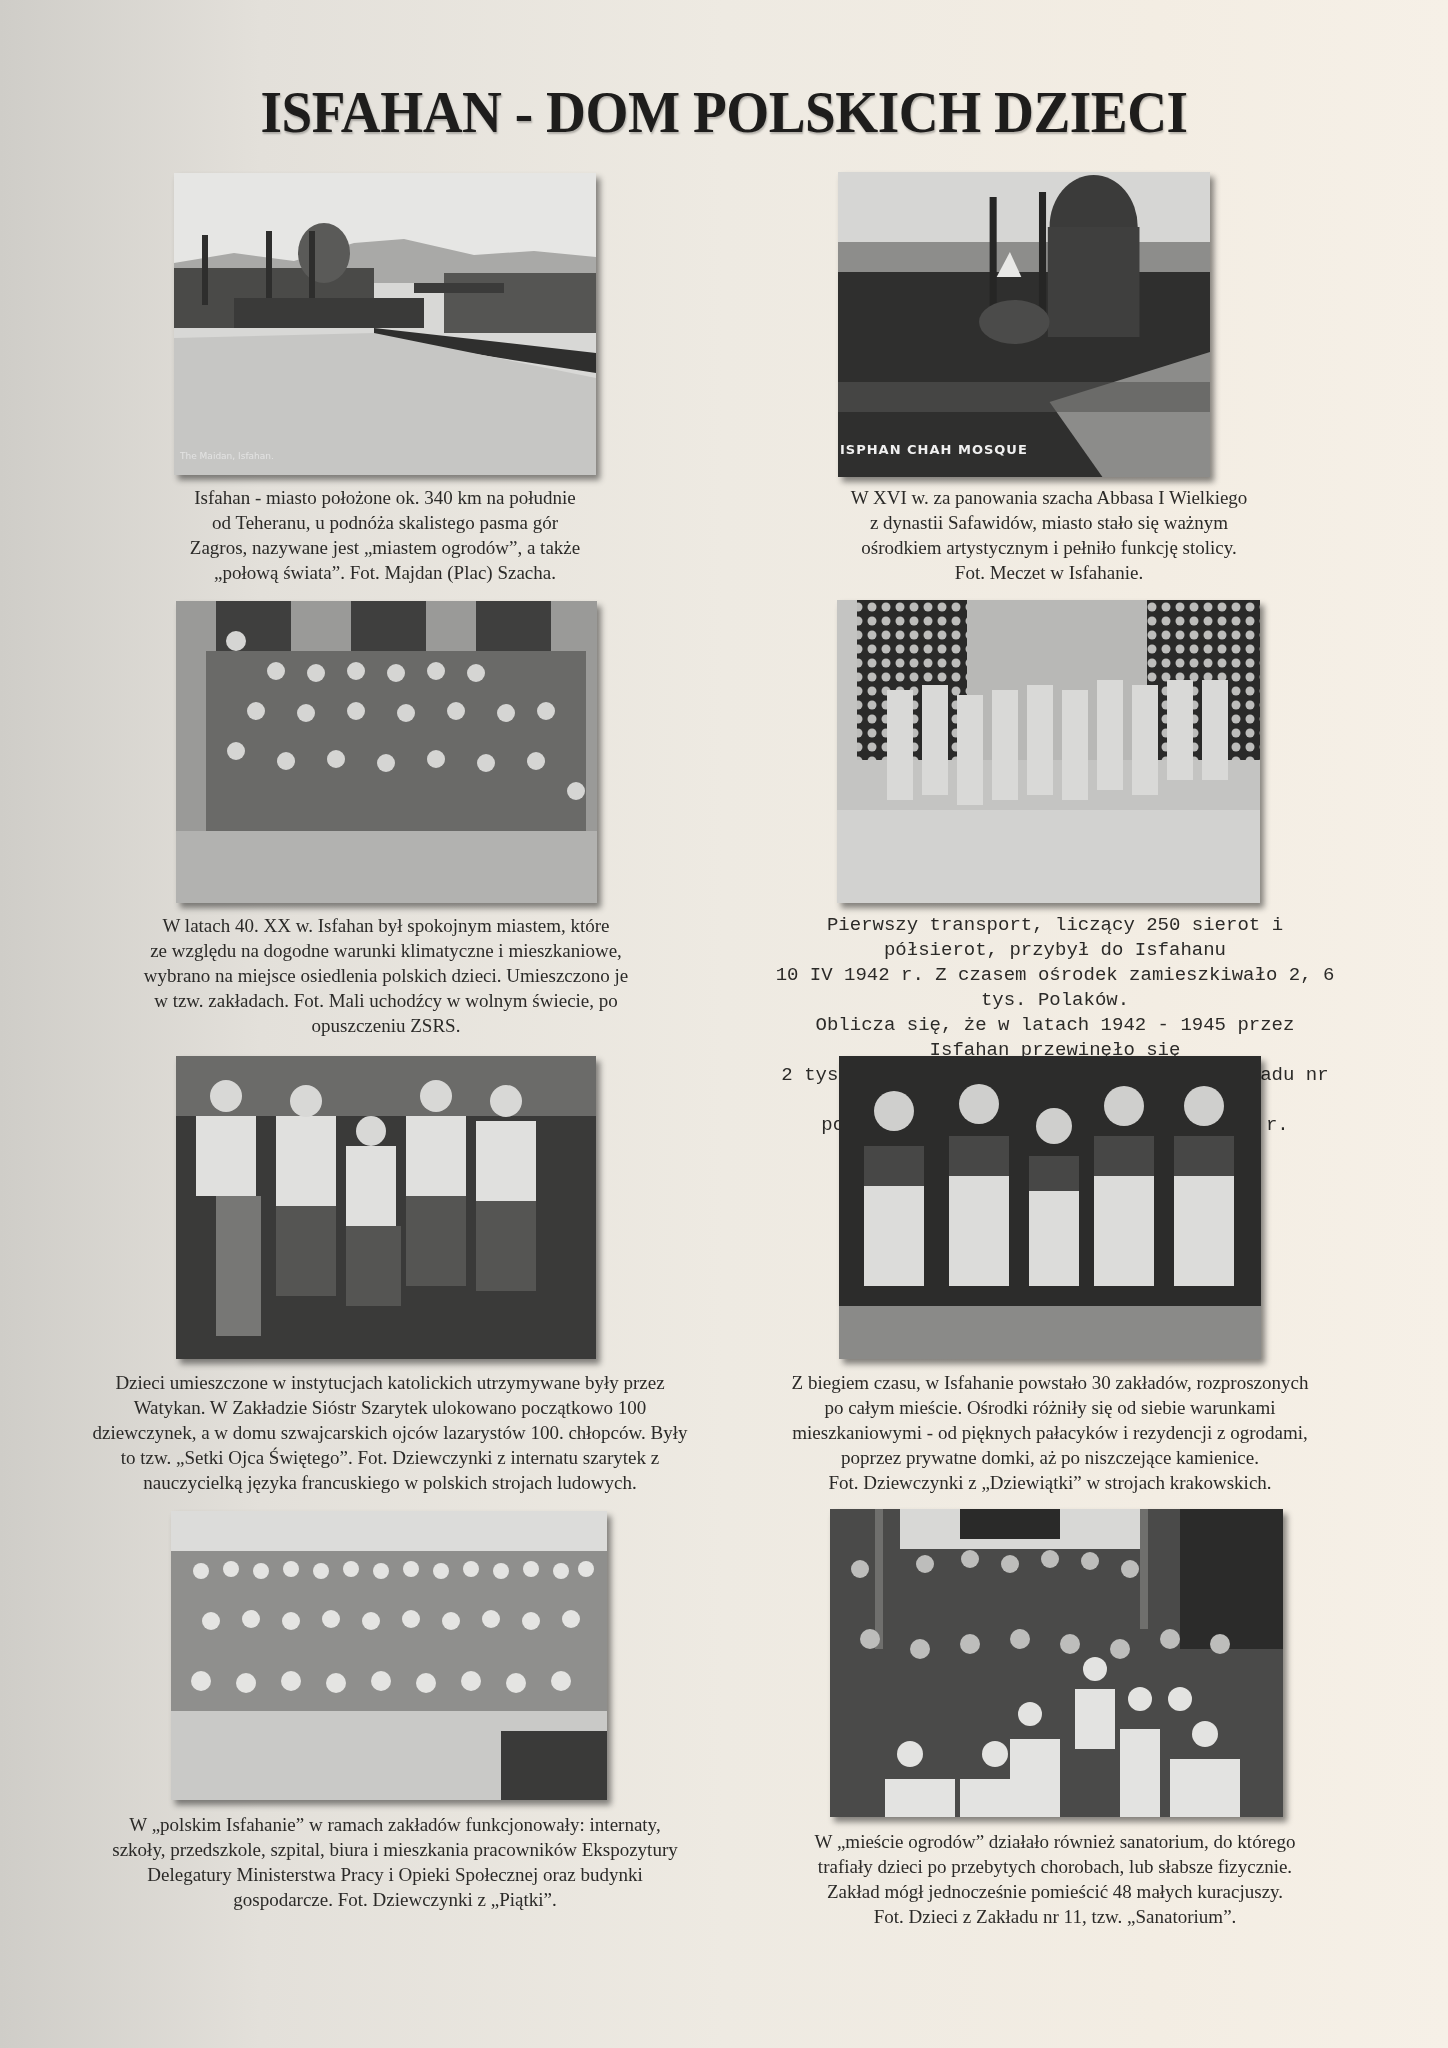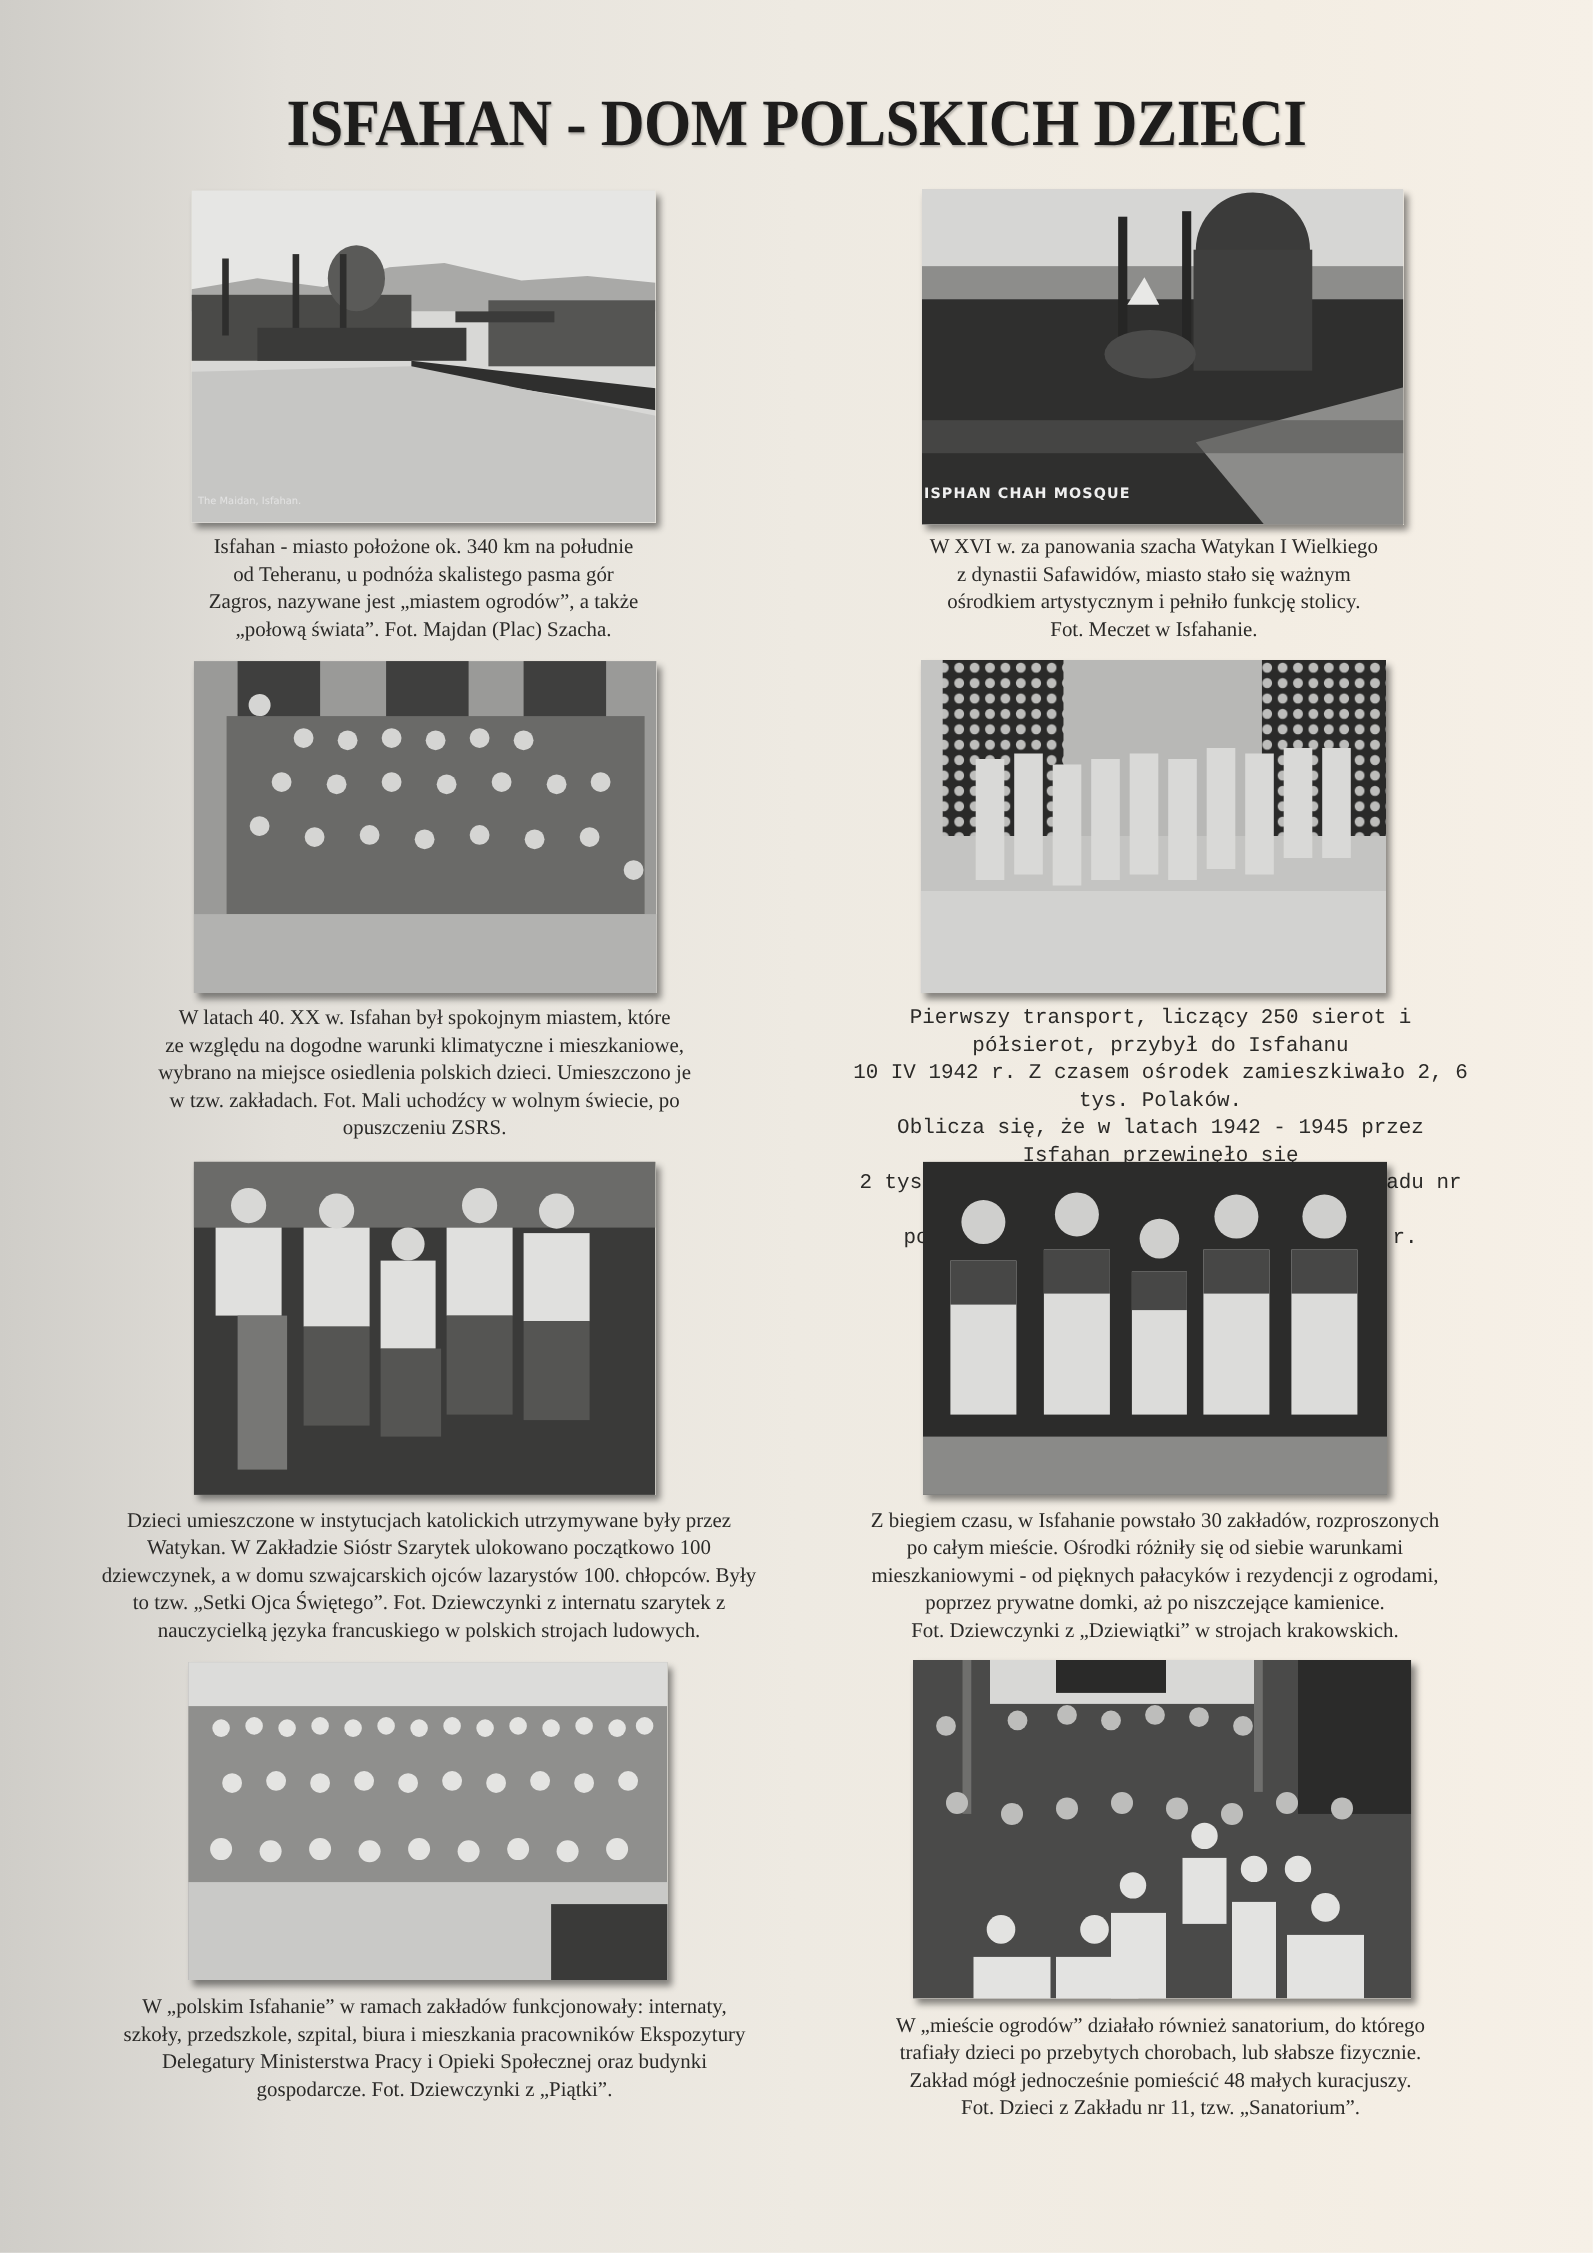--- a/index.html
+++ b/index.html
@@ -58,38 +58,38 @@
     <path d="M200 155 L422 180 L422 200 L200 165Z" fill="#2f2f2e"></path>
     <path d="M0 165 L200 160 L422 205 L422 302 L0 302Z" fill="#c6c6c4"></path>
   </svg>
   <span class="ph-label" style="left:6px; top:278px;">The Maidan, Isfahan.</span>
 </div>
 <div class="caption" style="left:124px; top:485px; width:522px;">Isfahan - miasto położone ok. 340 km na południe
 od Teheranu, u podnóża skalistego pasma gór
 Zagros, nazywane jest „miastem ogrodów”, a także
 „połową świata”. Fot. Majdan (Plac) Szacha.</div>
 
-<div class="photo" style="left:838px; top:172px; width:438px; height:305px;">
+<div class="photo" style="left:838px; top:172px; width:372px; height:305px;">
   <svg viewBox="0 0 422 305" preserveAspectRatio="none">
     <rect width="422" height="305" fill="#bcbcba"></rect>
     <rect y="0" width="422" height="70" fill="#d6d6d4"></rect>
     <rect y="70" width="422" height="30" fill="#8d8d8b"></rect>
     <rect y="100" width="422" height="205" fill="#2f2f2e"></rect>
     <ellipse cx="290" cy="55" rx="50" ry="52" fill="#3b3b3a"></ellipse>
     <rect x="238" y="55" width="104" height="110" fill="#3f3f3e"></rect>
     <rect x="172" y="25" width="8" height="130" fill="#262625"></rect>
     <rect x="228" y="20" width="8" height="140" fill="#262625"></rect>
     <polygon points="180,105 195,80 208,105" fill="#e8e8e6"></polygon>
     <ellipse cx="200" cy="150" rx="40" ry="22" fill="#4b4b4a"></ellipse>
     <path d="M240 230 L422 180 L422 305 L300 305Z" fill="#8c8c8a"></path>
     <rect x="0" y="210" width="422" height="30" fill="#555553" opacity="0.6"></rect>
   </svg>
   <span class="ph-label2" style="left:2px; top:270px;">ISPHAN CHAH MOSQUE</span>
 </div>
-<div class="caption" style="left:784px; top:485px; width:530px;">W XVI w. za panowania szacha Watykan I Wielkiego
+<div class="caption" style="left:784px; top:485px; width:530px;">W XVI w. za panowania szacha Abbasa I Wielkiego
 z dynastii Safawidów, miasto stało się ważnym
 ośrodkiem artystycznym i pełniło funkcję stolicy.
 Fot. Meczet w Isfahanie.</div>
 
 <div class="photo" style="left:176px; top:601px; width:421px; height:302px;">
   <svg viewBox="0 0 421 302" preserveAspectRatio="none">
     <rect width="421" height="302" fill="#9a9a98"></rect>
     <rect x="40" y="0" width="75" height="60" fill="#3f3f3e"></rect>
     <rect x="175" y="0" width="75" height="60" fill="#3f3f3e"></rect>
     <rect x="300" y="0" width="75" height="60" fill="#3f3f3e"></rect>

